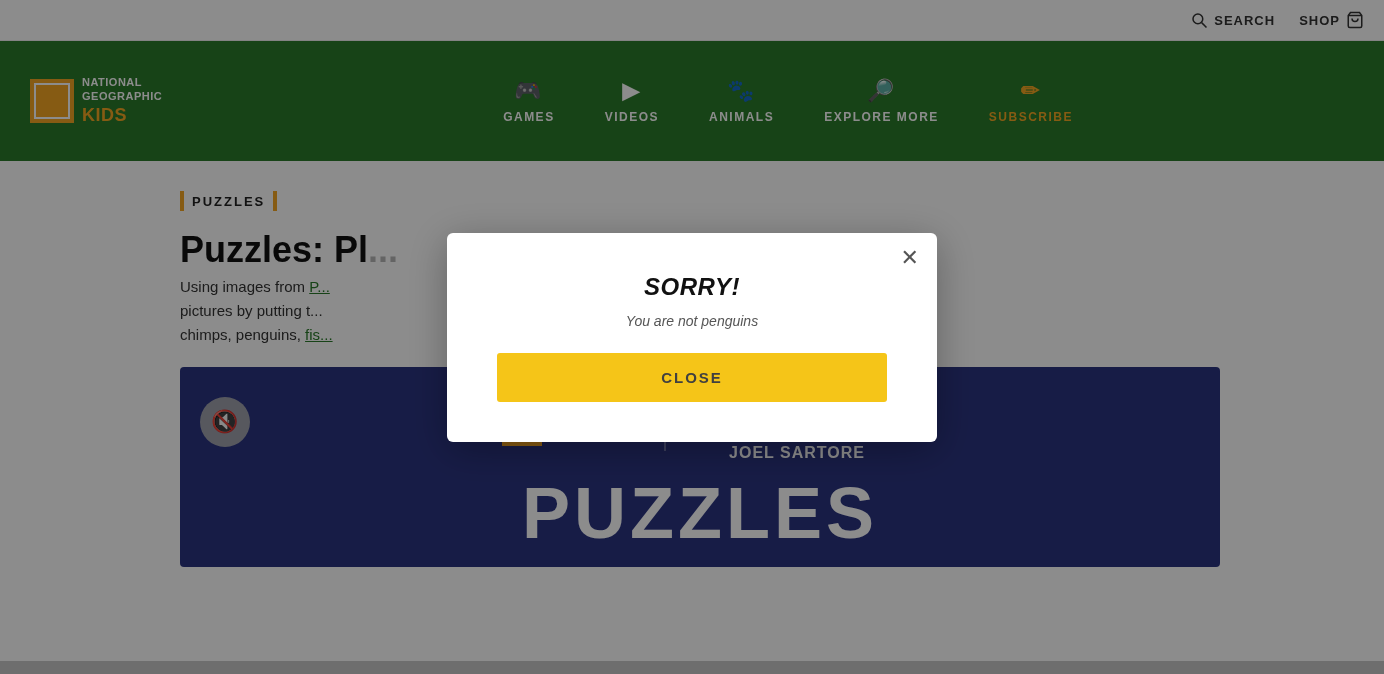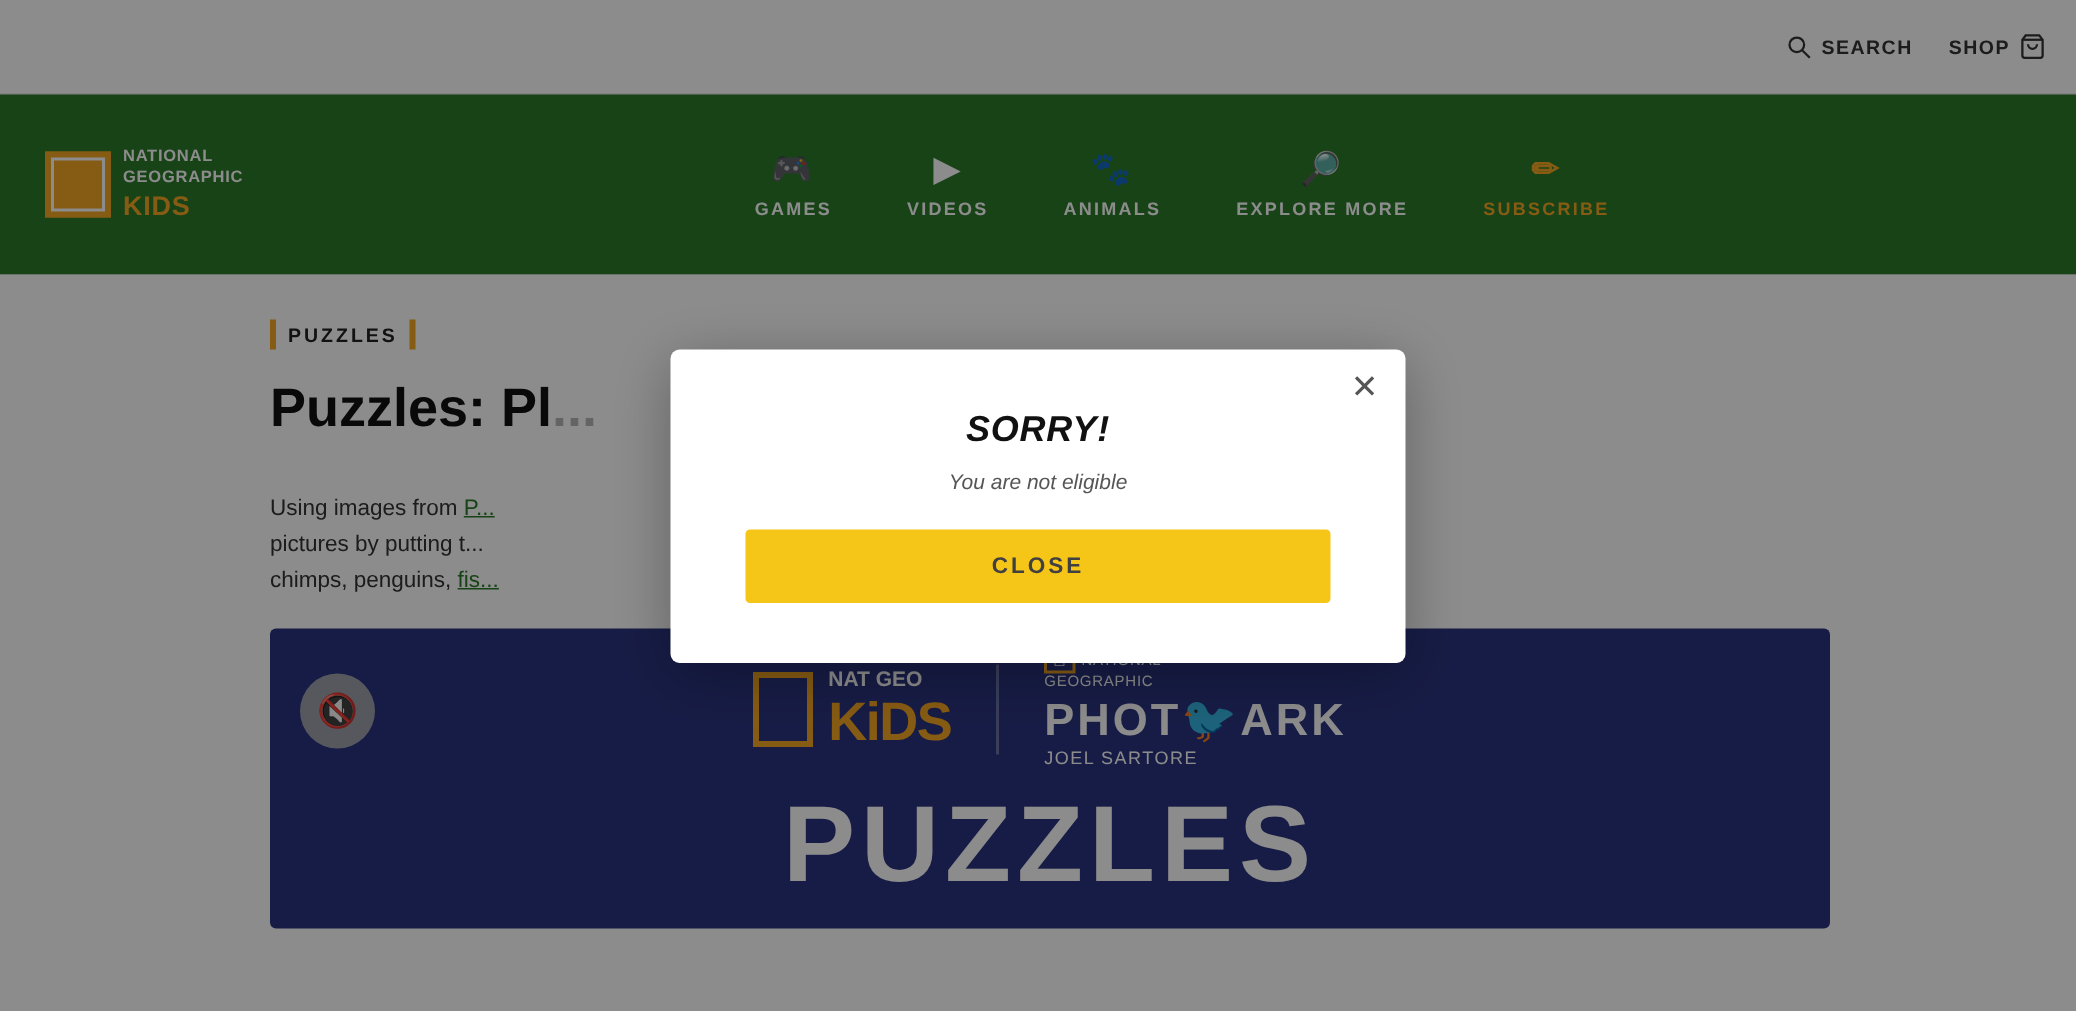--- a/index.html
+++ b/index.html
@@ -4,21 +4,21 @@
   <style>
     * { margin: 0; padding: 0; box-sizing: border-box; }
     body { font-family: Arial, sans-serif; background: #c8c8c8; width: 1384px; min-height: 674px; overflow: hidden; position: relative; }
 
     
     .top-bar {
       background: #fff;
       display: flex;
       justify-content: flex-end;
       align-items: center;
-      padding: 22px 20px;
+      padding: 11px 20px;
       gap: 24px;
       border-bottom: 1px solid #eee;
     }
     .top-bar-item {
       display: flex;
       align-items: center;
       gap: 6px;
       font-size: 13px;
       font-weight: bold;
       letter-spacing: 1px;
@@ -119,21 +119,21 @@
       font-size: 13px;
       font-weight: bold;
       letter-spacing: 2px;
       color: #222;
       text-transform: uppercase;
     }
     .page-title {
       font-size: 36px;
       font-weight: 900;
       color: #111;
-      margin-bottom: 34px;
+      margin-bottom: 4px;
     }
     .page-body {
       font-size: 15px;
       color: #333;
       line-height: 1.6;
       margin-bottom: 20px;
     }
     .page-body a {
       color: #2a7a2a;
       text-decoration: underline;
@@ -193,24 +193,25 @@
     }
     .photo-ark-text {
       color: #fff;
       font-size: 30px;
       font-weight: 900;
       letter-spacing: 2px;
       text-transform: uppercase;
     }
     .photo-ark-sub {
       color: #fff;
-      font-size: 12px;
+      font-size: 16px;
       letter-spacing: 1px;
       text-transform: uppercase;
-      text-align: left;
+      text-align: center;
+      font-weight: bold;
     }
     .puzzle-big-text {
       color: #fff;
       font-size: 72px;
       font-weight: 900;
       text-transform: uppercase;
       letter-spacing: 4px;
       margin-top: 10px;
     }
     .mute-btn {
@@ -380,16 +381,16 @@
       </div>
     </div>
     <div class="puzzle-big-text">PUZZLES</div>
   </div>
 </div>
 
 <div class="overlay">
   <div class="modal">
     <button class="modal-close">✕</button>
     <div class="modal-title">SORRY!</div>
-    <div class="modal-subtitle">You are not eligible</div>
+    <div class="modal-subtitle">You are not penguins</div>
     <button class="modal-close-btn">CLOSE</button>
   </div>
 </div>
 
 </body></html>

